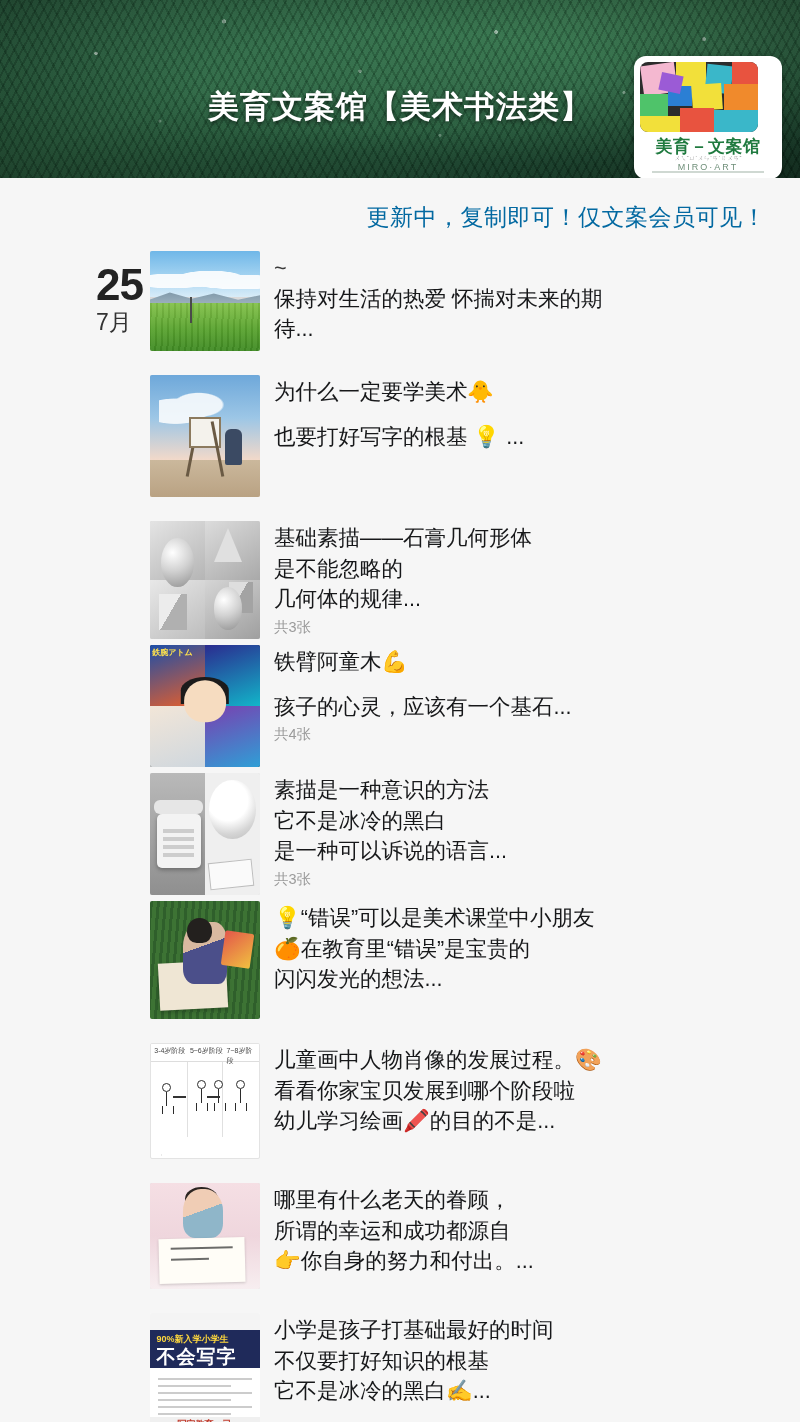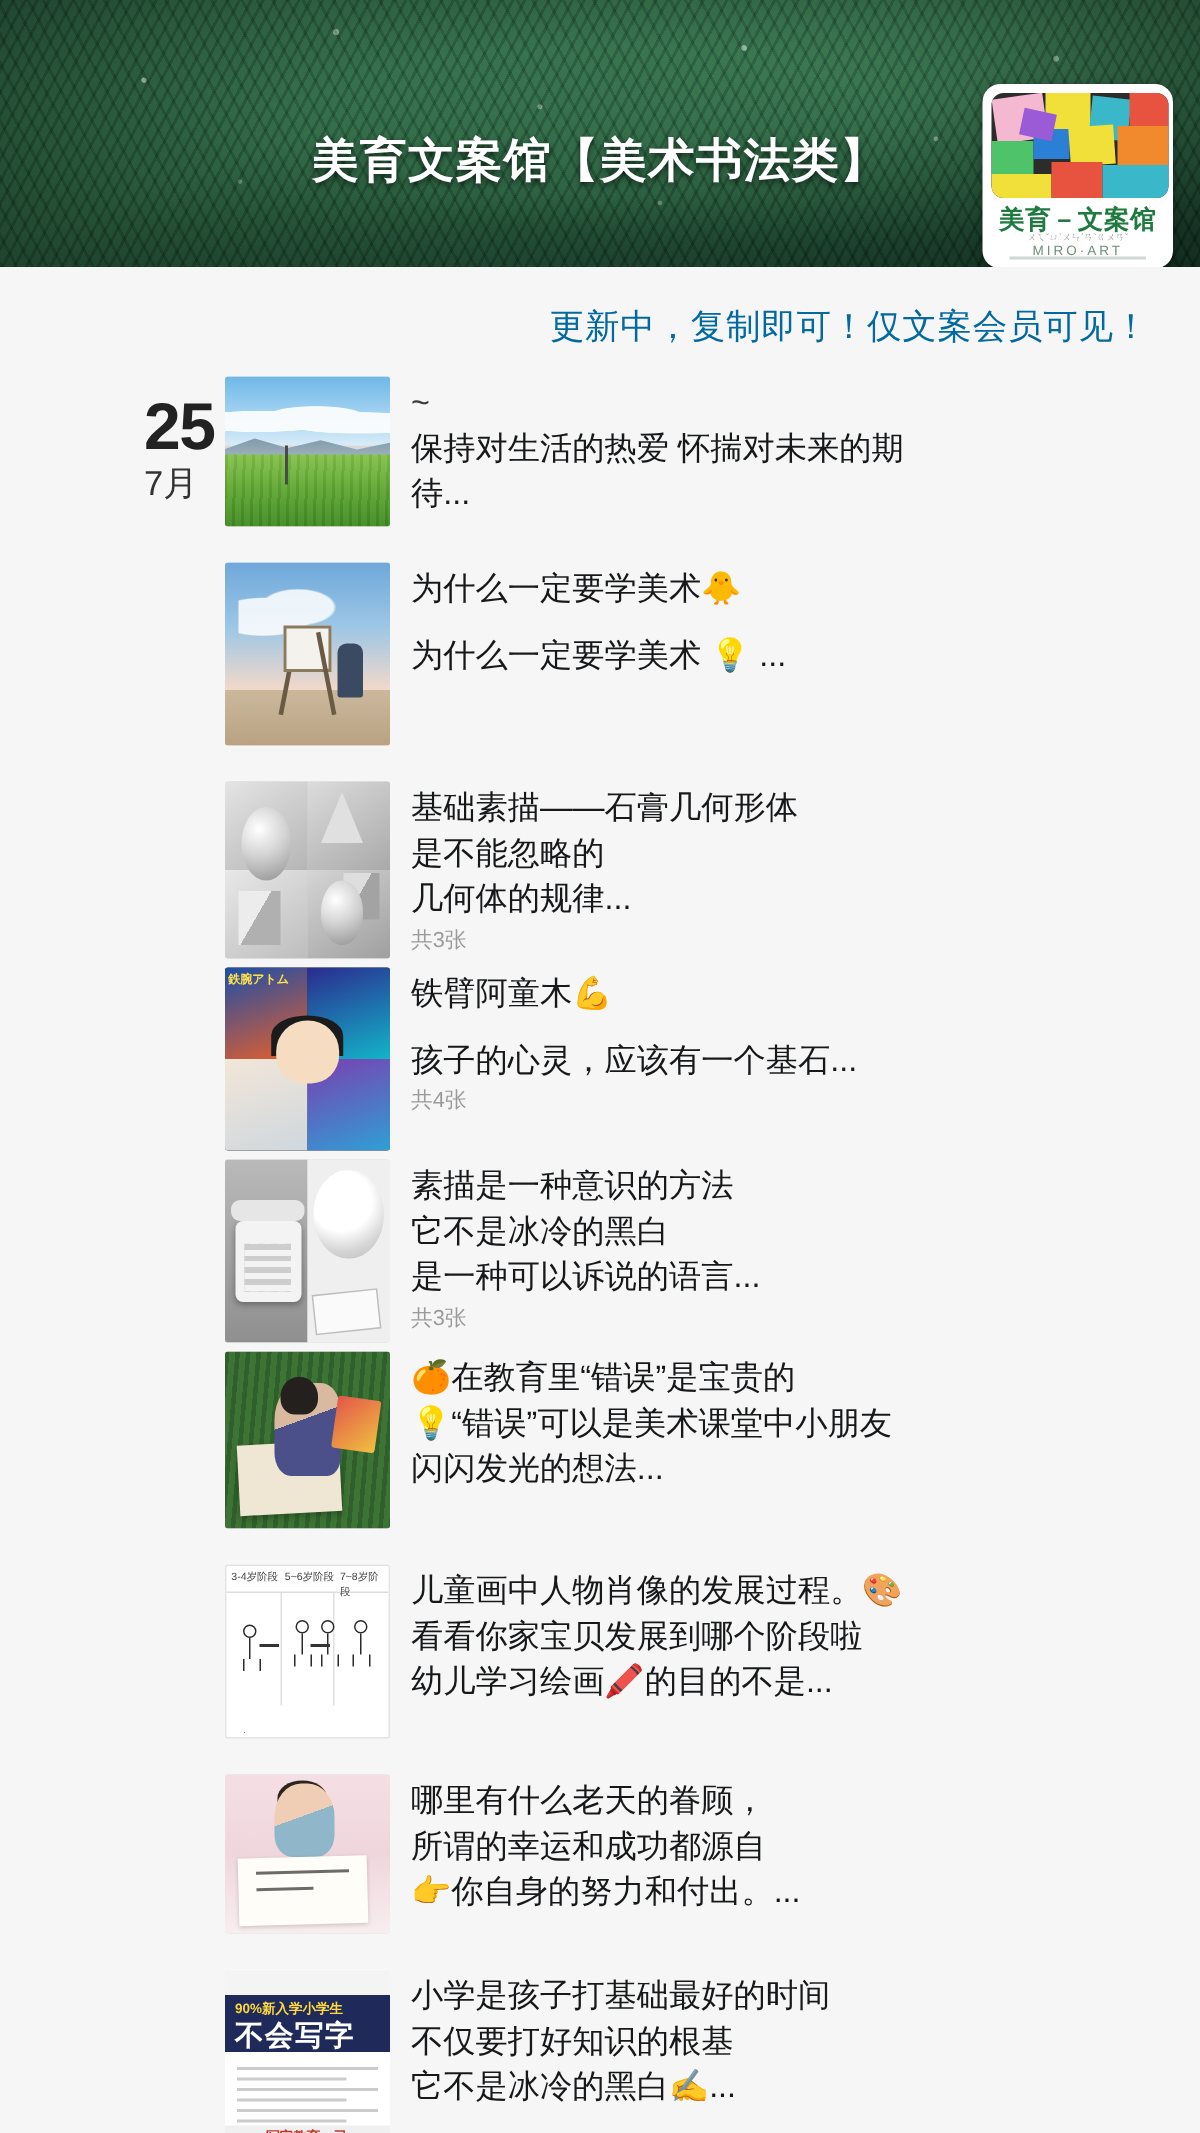--- a/index.html
+++ b/index.html
@@ -52,21 +52,21 @@
     color: #ffffff;
     font-size: 31px;
     font-weight: bold;
     letter-spacing: 1px;
     text-shadow: 0 2px 5px rgba(0,0,0,0.6);
   }
   .logo-badge {
     position: absolute;
     right: 18px;
     top: 56px;
-    width: 127px;
+    width: 148px;
     height: 123px;
     background: #ffffff;
     border-radius: 12px;
     box-shadow: 0 2px 8px rgba(0,0,0,0.35);
     overflow: hidden;
   }
   .logo-mosaic {
     position: absolute;
     left: 6px; top: 6px;
     width: 118px; height: 70px;
@@ -399,21 +399,21 @@
             <div class="cloud2"></div>
             <div class="ground2"></div>
           <div class="tripod">
               <div class="canvas2"></div>
             </div>
             <div class="figure"></div>
         </div>
         <div class="post-text">
           <span class="ln">为什么一定要学美术🐥</span>
           <span class="ln" style="height:14px"></span>
-          <span class="ln">为什么一定要学美术 💡 ...</span>
+          <span class="ln">也要打好写字的根基 💡 ...</span>
         </div>
       </div>
 
       <div class="gap-sm"></div>
 
       <div class="post">
         <div class="thumb t-plaster">
           <div class="q q1"></div>
             <div class="q q2"></div>
             <div class="q q3"></div>
@@ -471,22 +471,22 @@
 
       <div class="post">
         <div class="thumb t-lawn">
           <div class="turf"></div>
             <div class="mat"></div>
             <div class="child"></div>
           <div class="hairc"></div>
             <div class="bookc"></div>
         </div>
         <div class="post-text">
+          <span class="ln">💡“错误”可以是美术课堂中小朋友</span>
           <span class="ln">🍊在教育里“错误”是宝贵的</span>
-          <span class="ln">💡“错误”可以是美术课堂中小朋友</span>
           <span class="ln">闪闪发光的想法...</span>
         </div>
       </div>
 
       <div class="gap-sm"></div>
 
       <div class="post">
         <div class="thumb t-dev">
           <div class="hdr">
             <span class="h1">3-4岁阶段</span>

